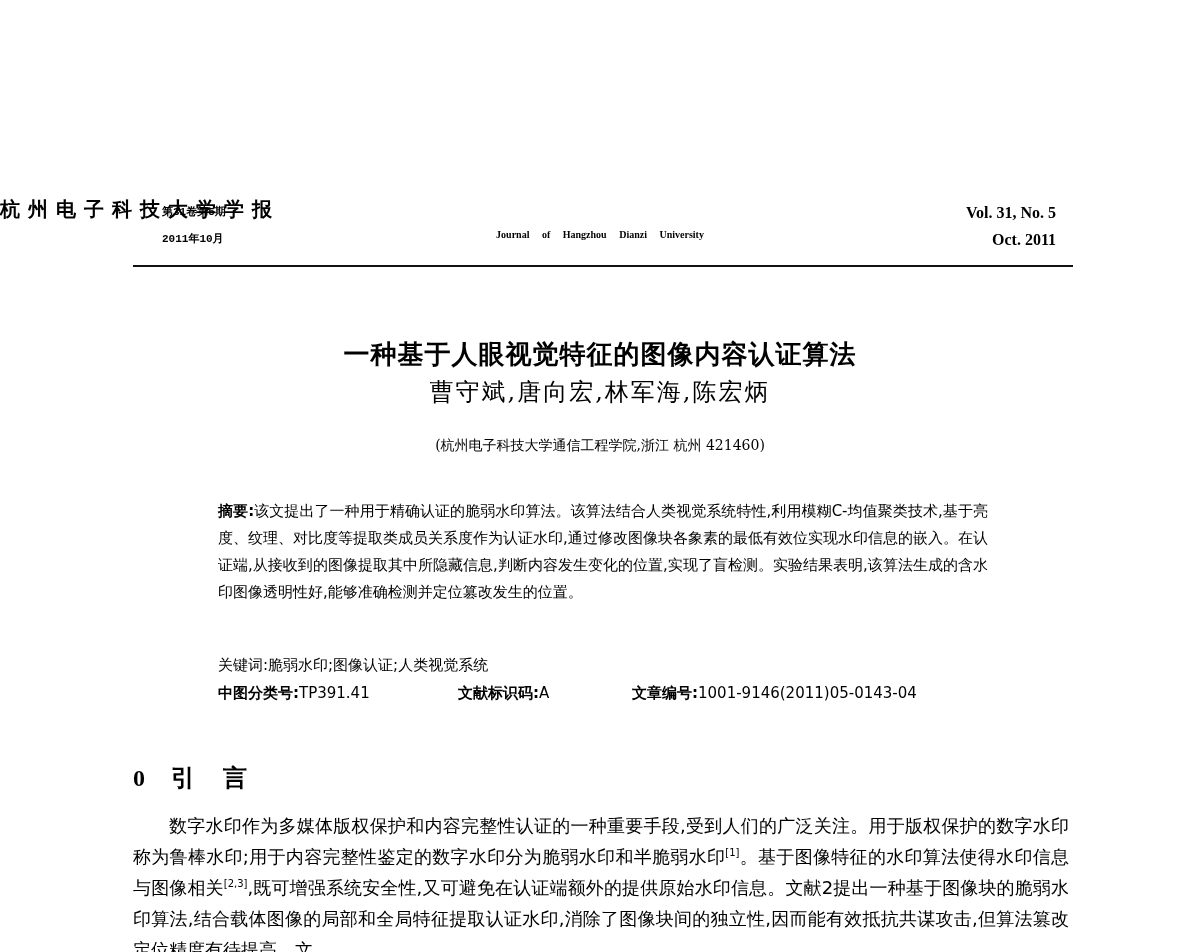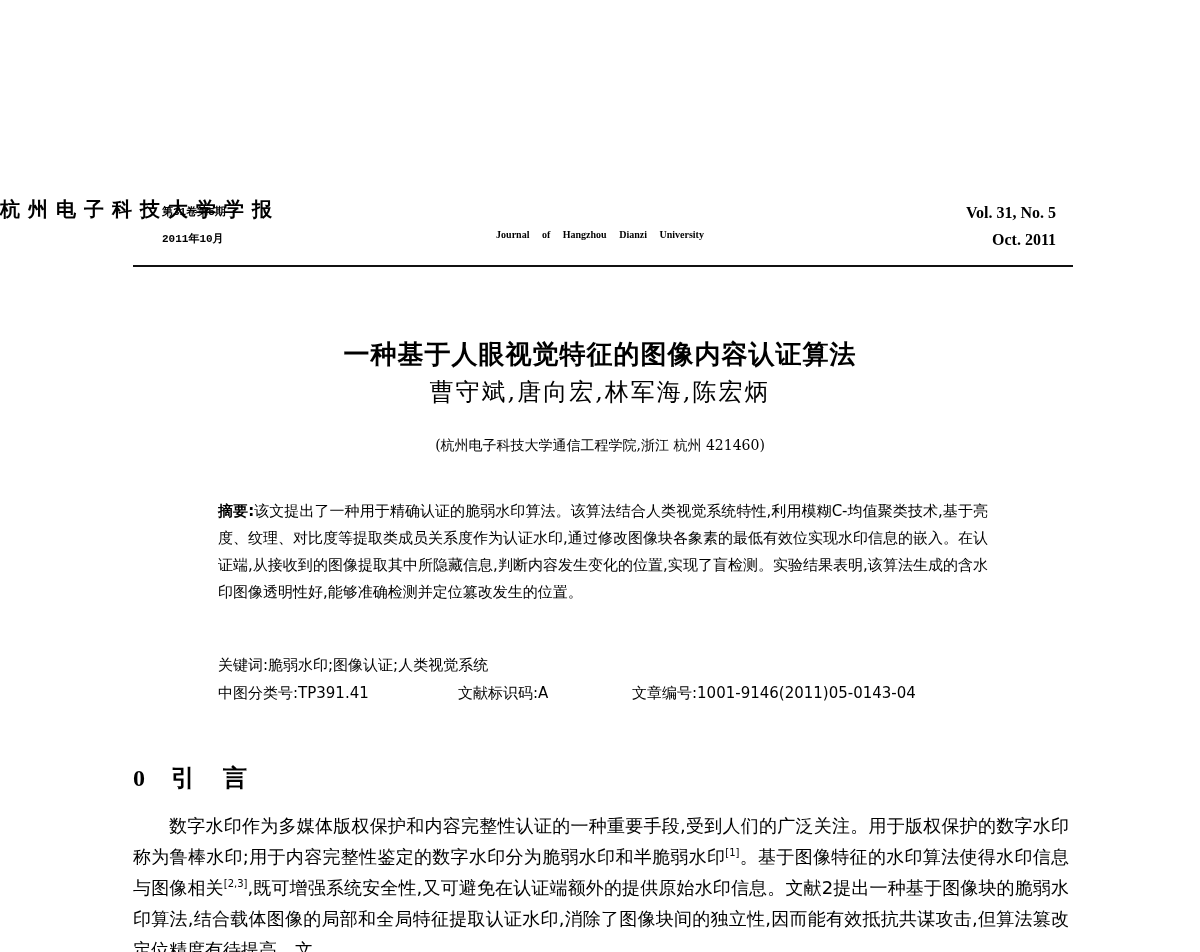--- a/index.html
+++ b/index.html
@@ -34,21 +34,21 @@
   .abstract {
     left: 218px; width: 770px; top: 498px;
     font-size: 15px; line-height: 27px; font-family: "DejaVu Sans", sans-serif;
     text-align: justify;
   }
   .abstract .label { font-weight: bold; }
   .kw { left: 218px; top: 656px; font-size: 15px; font-family: "DejaVu Sans", sans-serif; }
   .kw .label { font-weight: normal; text-align: right; }
   .cls-row { left: 218px; top: 684px; width: 770px; font-size: 15px; font-family: "DejaVu Sans", sans-serif; }
   .cls-row span.item { position: absolute; white-space: nowrap; }
-  .cls-row .label { font-weight: normal; margin-top: 20px; }
+  .cls-row .label { font-weight: bold; margin-top: 20px; }
   .section {
     left: 133px; top: 762px; font-size: 24px; font-weight: bold; font-family: "DejaVu Sans", sans-serif;
   }
   .section .num { margin-right: 26px; font-family: "Liberation Serif", serif; }
   .section .ttl { letter-spacing: 28px; }
   .body-text {
     left: 133px; width: 936px; top: 810px;
     font-size: 18px; line-height: 31px; font-family: "DejaVu Sans", sans-serif;
     text-align: justify; text-indent: 36px;
   }

